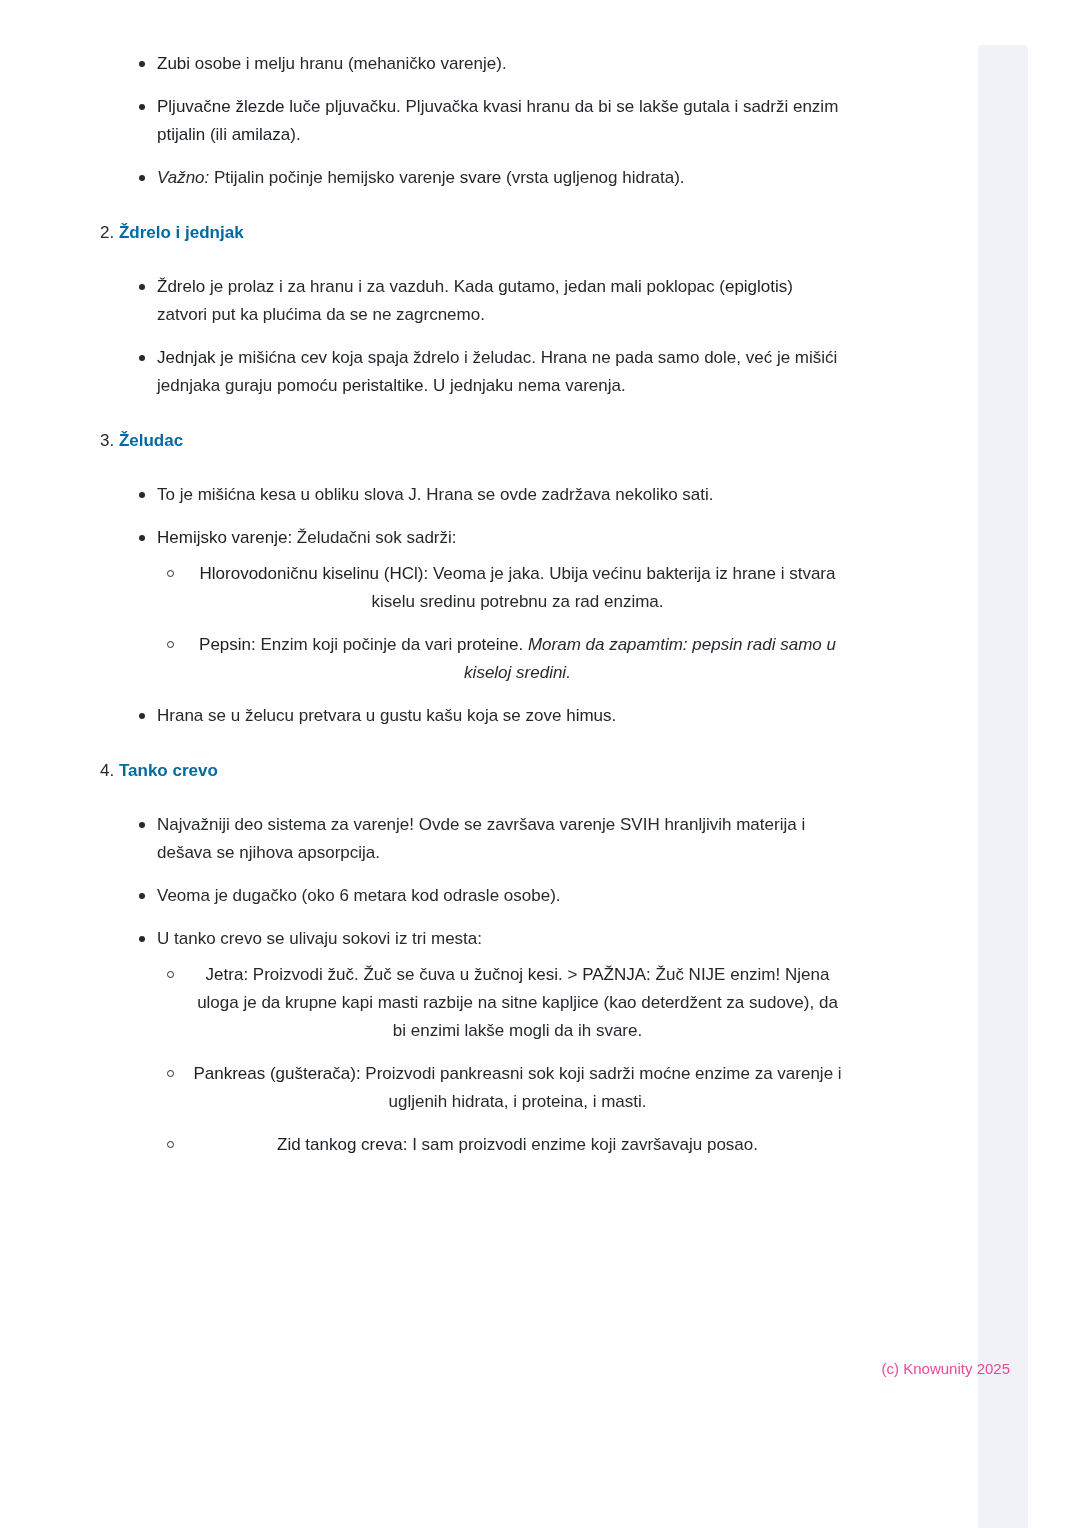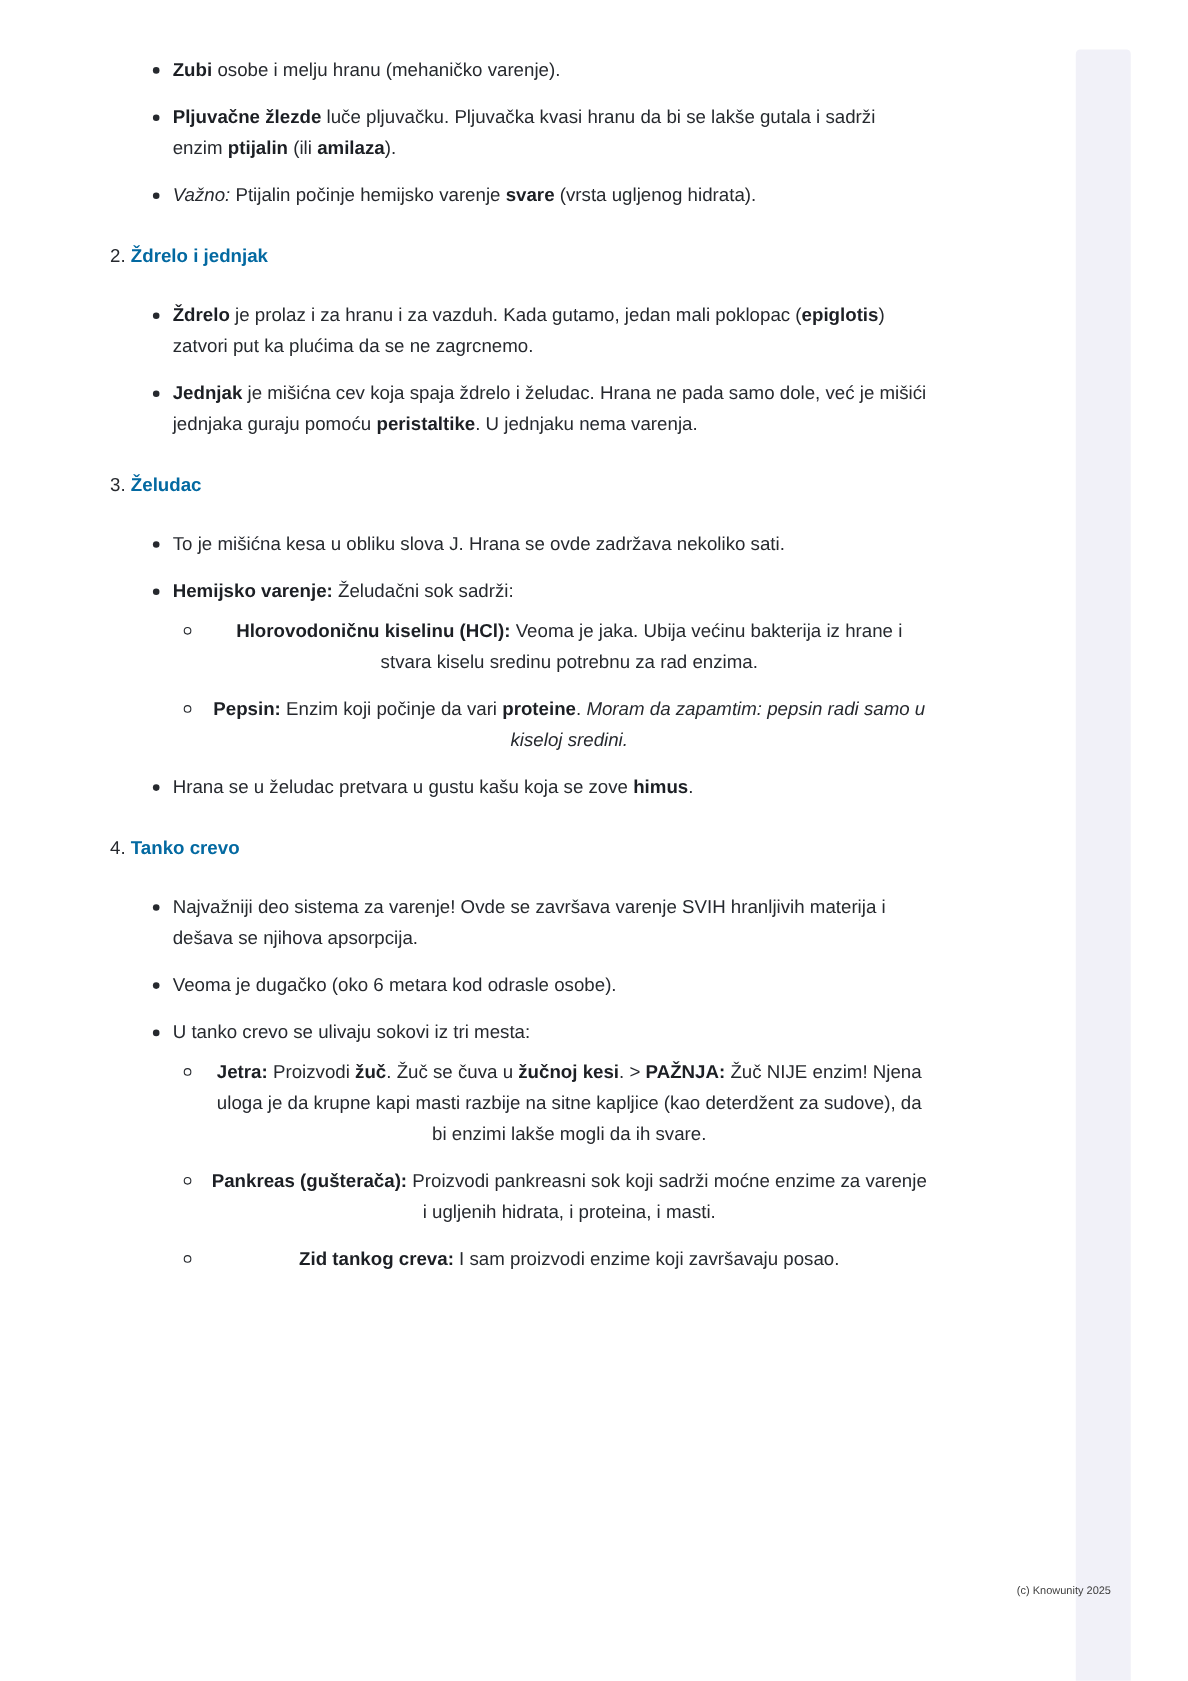--- a/index.html
+++ b/index.html
@@ -57,38 +57,38 @@
     border-radius: 50%;
     border: 1.5px solid #26292e;
     background: transparent;
     box-sizing: border-box;
   }
   .heading {
     margin: 27px 0 26px 0;
     font-size: 17px;
   }
   .htitle { font-weight: 700; color: #0369a1; }
-  .b { font-weight: 700; color: #1c1f24; }
+  .b { font-weight: 400; color: #1c1f24; }
   .i { font-style: italic; }
   .side-strip {
     position: absolute;
     top: 45px;
     right: 52px;
     width: 50px;
     bottom: 0;
     background: #f1f1f8;
     border-radius: 4px 4px 0 0;
   }
   .footer {
     position: absolute;
-    top: 1438px;
+    top: 1360px;
     right: 70px;
-    font-size: 10px;
+    font-size: 15px;
     line-height: 18px;
-    color: #404040;
+    color: #ec4899;
     z-index: 2;
   }
 </style>
 </head>
 <body>
 
 <div class="side-strip"></div>
 
 <div id="content">
     <ul class="l1">
@@ -101,21 +101,21 @@
       <li><span class="b">Ždrelo</span><span> je prolaz i za hranu i za vazduh. Kada gutamo, jedan mali poklopac (</span><span class="b">epiglotis</span><span>) zatvori put ka plućima da se ne zagrcnemo.</span></li>
       <li><span class="b">Jednjak</span><span> je mišićna cev koja spaja ždrelo i želudac. Hrana ne pada samo dole, već je mišići jednjaka guraju pomoću </span><span class="b">peristaltike</span><span>. U jednjaku nema varenja.</span></li>
     </ul>
     <div class="heading"><span>3.</span> <span class="htitle">Želudac</span></div>
     <ul class="l1">
       <li><span>To je mišićna kesa u obliku slova J. Hrana se ovde zadržava nekoliko sati.</span></li>
       <li><span class="b">Hemijsko varenje:</span><span> Želudačni sok sadrži:</span><ul class="l2">
           <li><span class="b">Hlorovodoničnu kiselinu (HCl):</span><span> Veoma je jaka. Ubija većinu bakterija iz hrane i stvara kiselu sredinu potrebnu za rad enzima.</span></li>
           <li><span class="b">Pepsin:</span><span> Enzim koji počinje da vari </span><span class="b">proteine</span><span>. </span><span class="i">Moram da zapamtim: pepsin radi samo u kiseloj sredini.</span></li>
         </ul></li>
-      <li><span>Hrana se u želudac pretvara u gustu kašu koja se zove </span><span class="b">himus</span><span>.</span></li>
+      <li><span>Hrana se u želucu pretvara u gustu kašu koja se zove </span><span class="b">himus</span><span>.</span></li>
     </ul>
     <div class="heading"><span>4.</span> <span class="htitle">Tanko crevo</span></div>
     <ul class="l1">
       <li><span>Najvažniji deo sistema za varenje! Ovde se završava varenje SVIH hranljivih materija i dešava se njihova apsorpcija.</span></li>
       <li><span>Veoma je dugačko (oko 6 metara kod odrasle osobe).</span></li>
       <li><span>U tanko crevo se ulivaju sokovi iz tri mesta:</span><ul class="l2">
           <li><span class="b">Jetra:</span><span> Proizvodi </span><span class="b">žuč</span><span>. Žuč se čuva u </span><span class="b">žučnoj kesi</span><span>. &gt; </span><span class="b">PAŽNJA:</span><span> Žuč NIJE enzim! Njena uloga je da krupne kapi masti razbije na sitne kapljice (kao deterdžent za sudove), da bi enzimi lakše mogli da ih svare.</span></li>
           <li><span class="b">Pankreas (gušterača):</span><span> Proizvodi pankreasni sok koji sadrži moćne enzime za varenje i ugljenih hidrata, i proteina, i masti.</span></li>
           <li><span class="b">Zid tankog creva:</span><span> I sam proizvodi enzime koji završavaju posao.</span></li>
         </ul></li>

